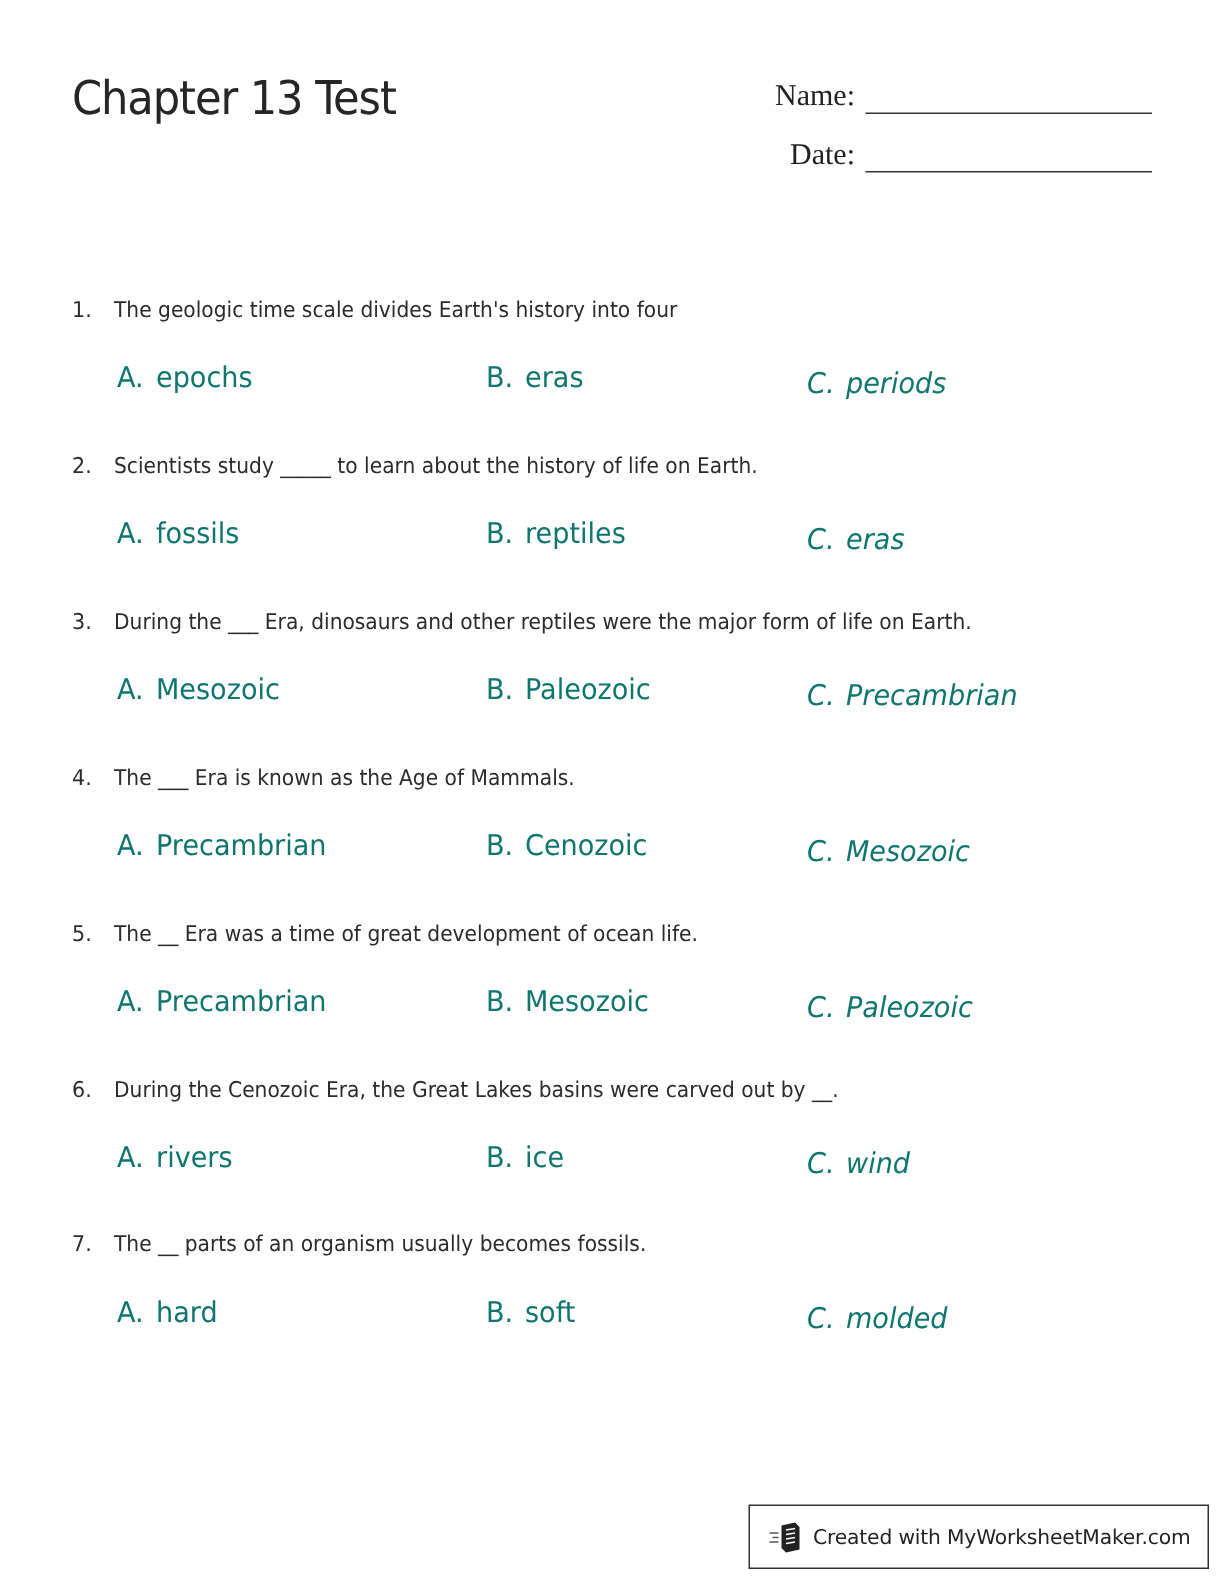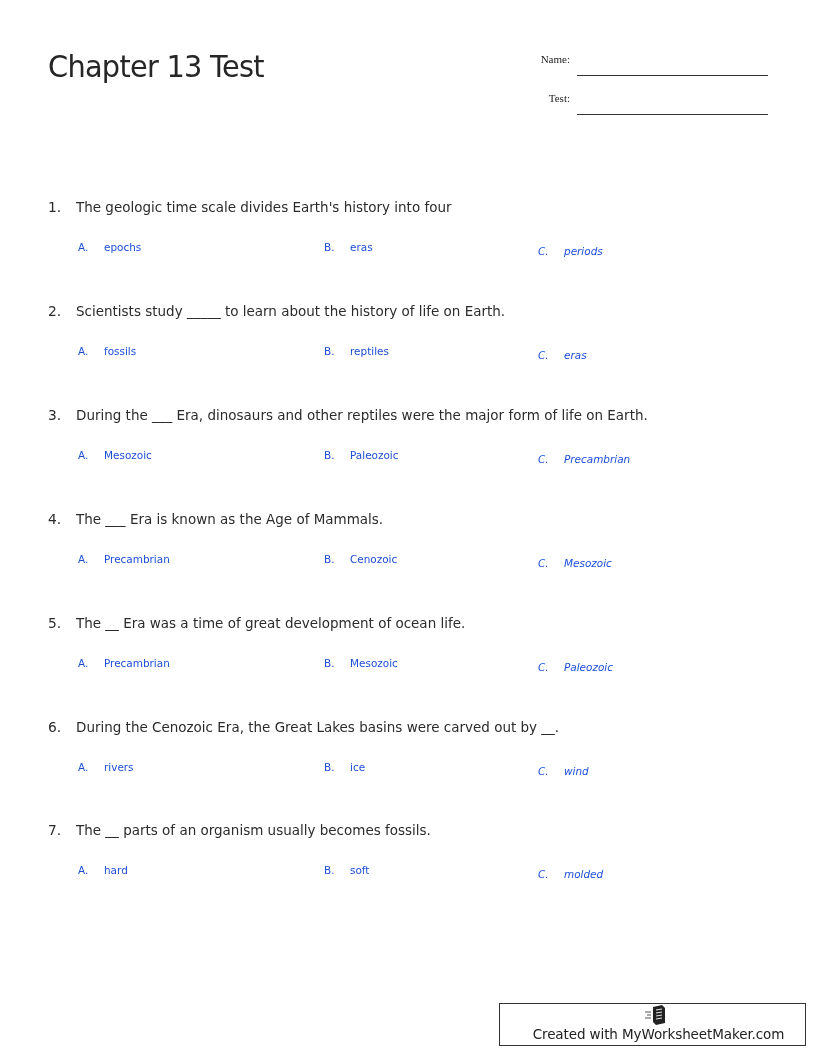--- a/index.html
+++ b/index.html
@@ -8,65 +8,65 @@
 
     .title {
       position: absolute; left: 48px; top: 48px;
       font-family: "DejaVu Sans", sans-serif; font-size: 31px; font-weight: normal;
       letter-spacing: -0.8px; color: #262626; transform: scaleX(0.93); transform-origin: left top;
     }
 
     .field { position: absolute; left: 500px; width: 270px; height: 30px; }
     .field-label {
       position: absolute; right: 200px; top: 0;
-      font-family: "Liberation Serif", serif; font-size: 11px; color: #222;
+      font-family: "Liberation Serif", serif; font-size: 20px; color: #222;
       white-space: nowrap;
     }
     .field-line {
       position: absolute; left: 77px; width: 191px; top: 22px;
       border-bottom: 1.3px solid #333;
     }
     .field-name { top: 53px; }
     .field-date { top: 92px; }
 
     .question { position: absolute; left: 48px; width: 720px; height: 90px; }
     .q-num {
       position: absolute; left: 0; top: 0; width: 26px;
       font-size: 14.5px; color: #2b2b2b; transform: scaleX(0.95); transform-origin: left top;
     }
     .q-text {
       position: absolute; left: 28px; top: 0; white-space: nowrap;
       font-size: 14.5px; color: #2b2b2b; transform: scaleX(0.93); transform-origin: left top;
     }
-    .choice { position: absolute; white-space: nowrap; font-size: 11px; color: #1d4ed8; }
+    .choice { position: absolute; white-space: nowrap; font-size: 19px; color: #0f766e; }
     .choice .letter { display: inline-block; width: 26px; transform: scaleX(0.95); transform-origin: left top; }
     .choice .ctext { display: inline-block; transform: scaleX(0.95); transform-origin: left top; }
     .choice-a { left: 30px; top: 42px; }
     .choice-b { left: 276px; top: 42px; }
     .choice-c { left: 490px; top: 46px; font-style: italic; }
 
     .footer {
       position: absolute; left: 499px; top: 1003px; width: 307px; height: 43px;
       border: 1.2px solid #333; background: #fff;
-      display: flex; align-items: center; padding-left: 12px; flex-direction: column;
+      display: flex; align-items: center; padding-left: 12px;
     }
     .footer-icon { width: 24px; height: 22px; margin-right: 6px; }
     .footer-text { font-size: 13.5px; color: #222; white-space: nowrap; letter-spacing: -0.1px; }
   </style>
 </head>
 <body>
 
 <h1 class="title">Chapter 13 Test</h1>
 
 <div class="field field-name">
   <span class="field-label">Name:</span>
   <div class="field-line"></div>
 </div>
 <div class="field field-date">
-  <span class="field-label">Test:</span>
+  <span class="field-label">Date:</span>
   <div class="field-line"></div>
 </div>
 
 <div class="question" style="top:199px;">
   <span class="q-num">1.</span>
   <span class="q-text">The geologic time scale divides Earth's history into four</span>
   <div class="choice choice-a"><span class="letter">A.</span><span class="ctext">epochs</span></div>
   <div class="choice choice-b"><span class="letter">B.</span><span class="ctext">eras</span></div>
   <div class="choice choice-c"><span class="letter">C.</span><span class="ctext">periods</span></div>
 </div>

